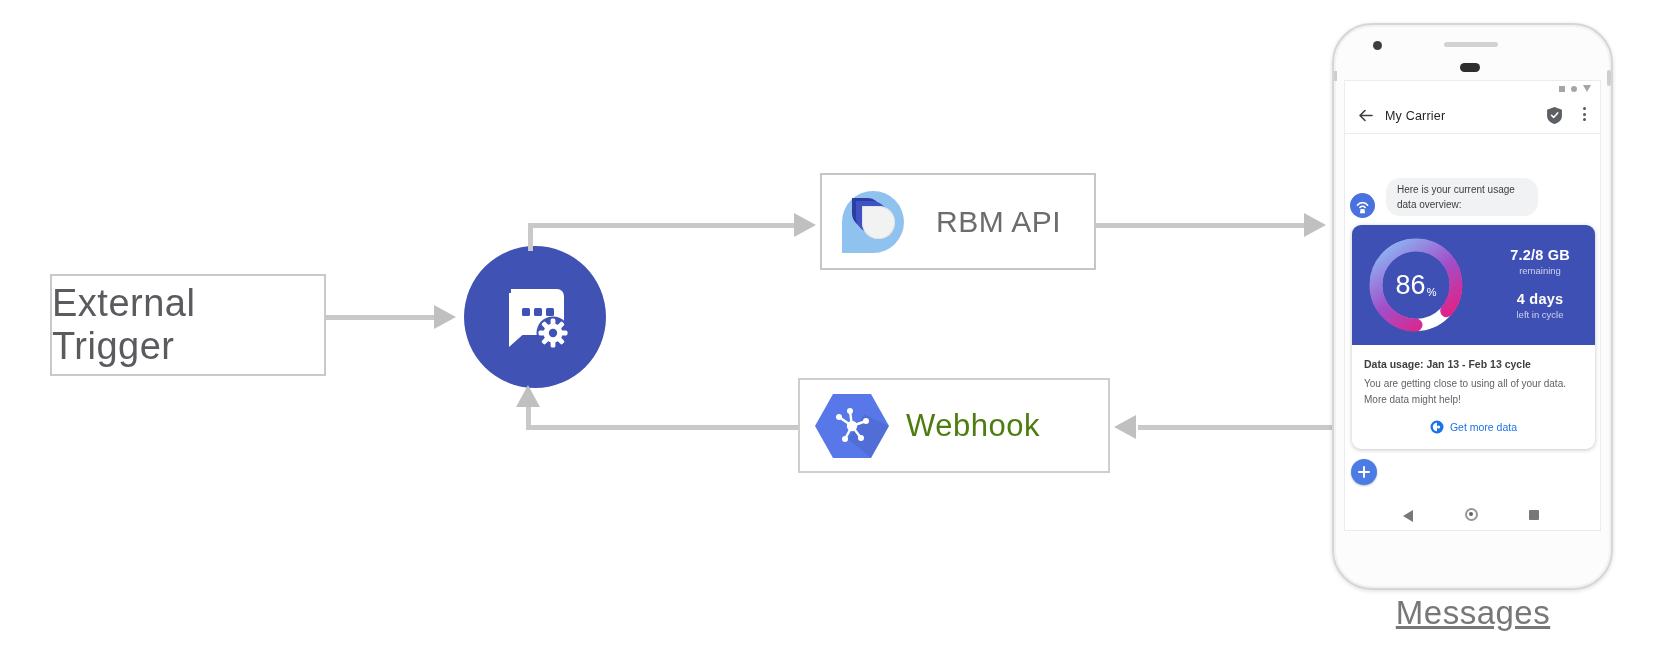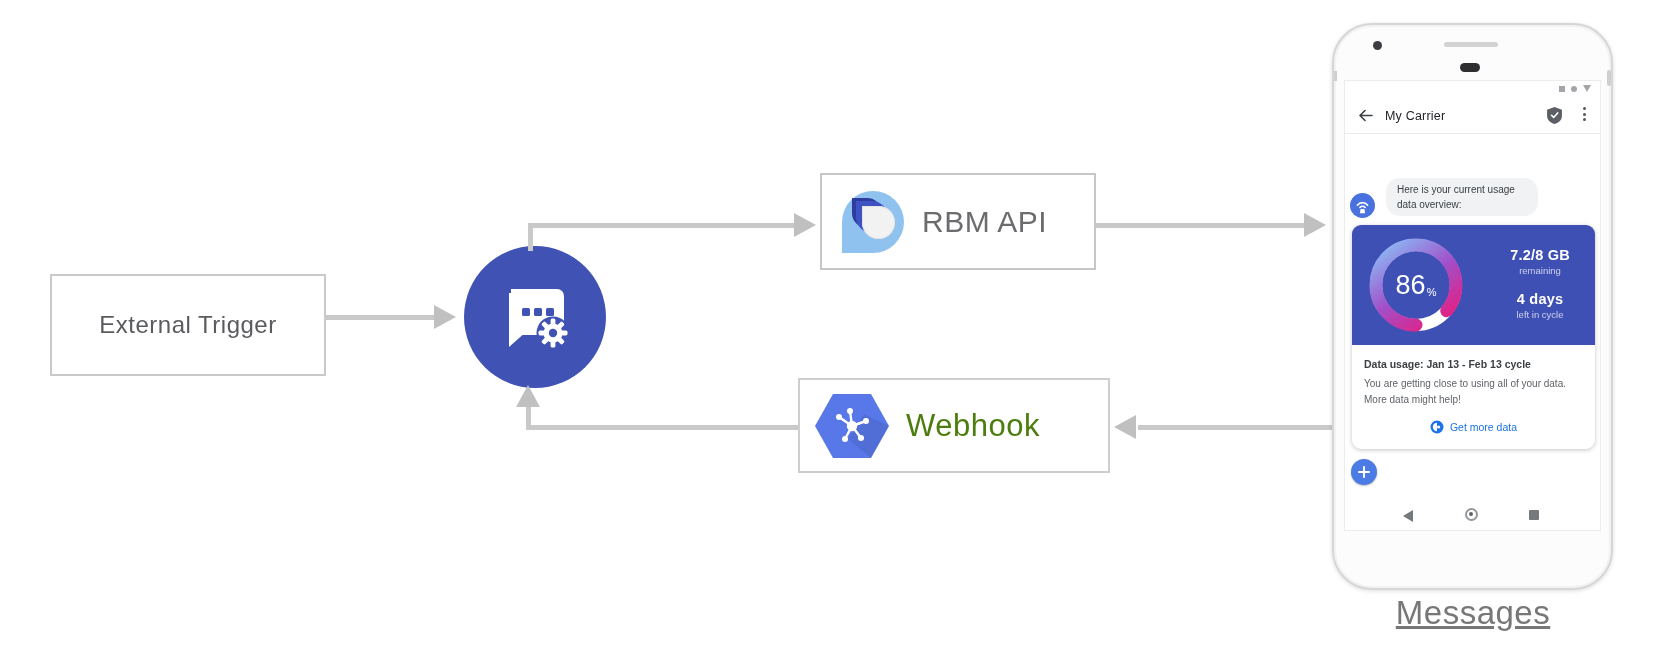--- a/index.html
+++ b/index.html
@@ -3,23 +3,23 @@
 <meta charset="utf-8">
 <style>
   html,body{margin:0;padding:0;background:#fff;}
   #canvas{position:relative;width:1669px;height:652px;background:#fff;overflow:hidden;
           font-family:"Liberation Sans","DejaVu Sans",sans-serif;}
   .abs{position:absolute;}
 
   
   .node-box{position:absolute;background:#fff;border:2px solid #c9c9c9;display:flex;
             align-items:center;justify-content:center;box-sizing:border-box;}
-  .node-label{color:#5a5b5e;font-size:24px;letter-spacing:.5px;}
+  .node-label{color:#5a5b5e;font-size:38px;letter-spacing:.5px;}
   #ext-box{left:50px;top:274px;width:276px;height:102px;}
-  #api-box{left:820px;top:173px;width:276px;height:97px;justify-content:flex-start;padding-left:20px;gap:18px;border-color:#c6c6c6;}
+  #api-box{left:820px;top:173px;width:276px;height:97px;justify-content:flex-start;padding-left:20px;gap:32px;border-color:#c6c6c6;}
   #hook-box{left:798px;top:378px;width:312px;height:95px;justify-content:flex-start;padding-left:14px;gap:16px;border-color:#cecece;}
   #api-box .node-label{color:#6b6c6e;font-size:30px;}
   #hook-box .node-label{color:#4d7c0f;font-size:31px;}
   #agent-label{left:414px;top:446px;width:242px;text-align:center;color:#57585a;font-size:30px;letter-spacing:.5px;}
   #messages-label{left:1352px;top:594px;width:242px;text-align:center;color:#777;font-size:33px;letter-spacing:.5px;text-decoration:underline;}
 
   
   .aline{position:absolute;background:#c9c9c9;}
   .ahead{position:absolute;width:0;height:0;}
   .ahead.right{border-top:12px solid transparent;border-bottom:12px solid transparent;border-left:22px solid #c0c0c0;}

